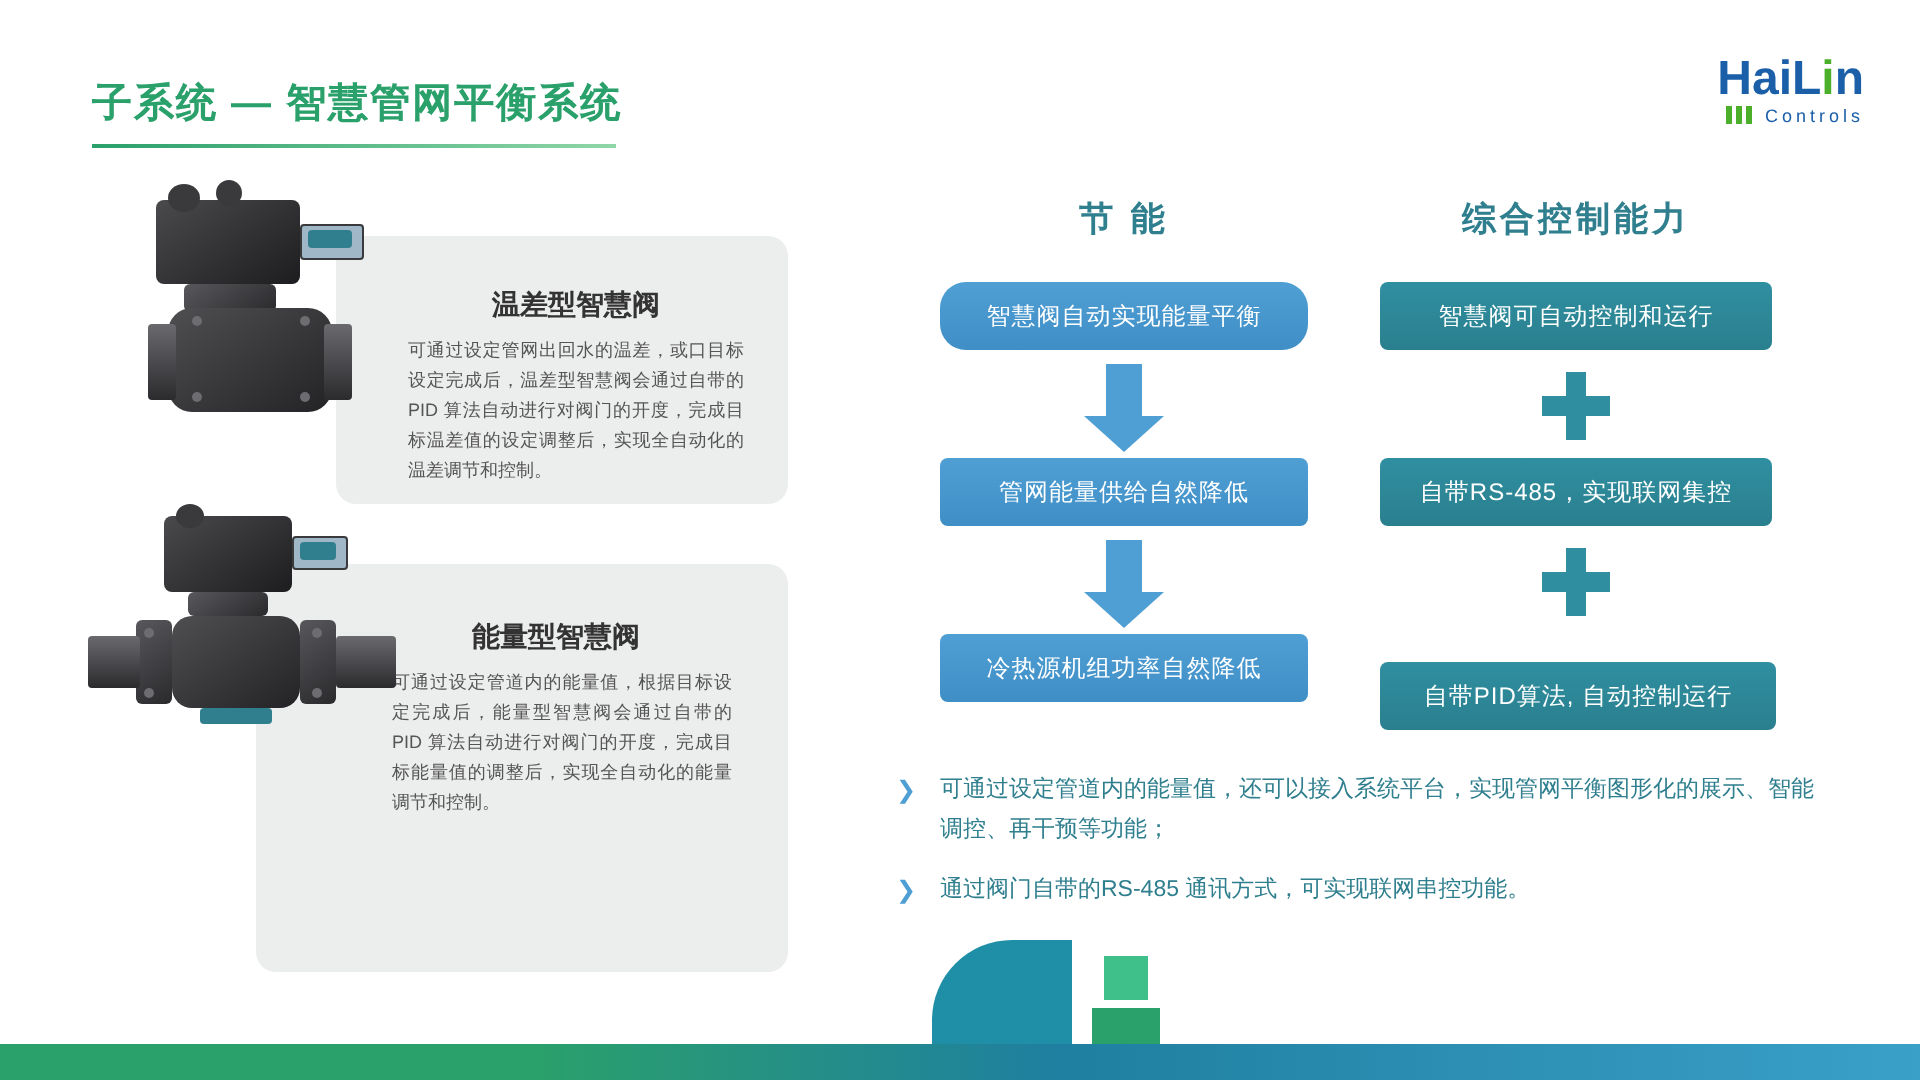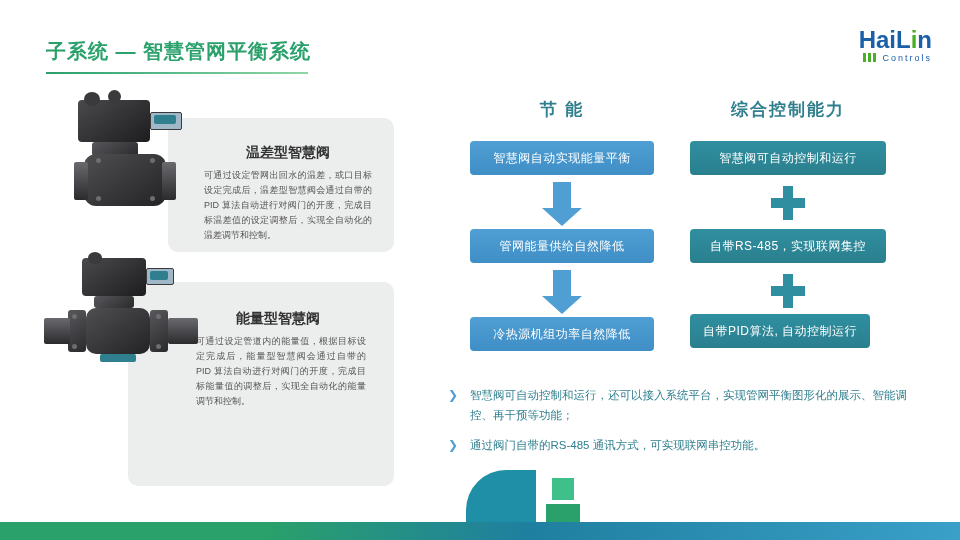--- a/index.html
+++ b/index.html
@@ -184,26 +184,26 @@
     justify-content: center;
     text-align: center;
     letter-spacing: 0.5px;
   }
   .flow-box.blue {
     background: linear-gradient(180deg,#4f9fd4,#3f8ec6);
   }
   .flow-box.teal {
     background: linear-gradient(180deg,#2f8fa0,#2a7f8e);
   }
-  #sv1 { left: 470px; top: 141px; width: 184px; height: 34px; }
+  #sv1 { left: 470px; top: 141px; width: 184px; height: 34px; border-radius: 13px; }
   #sv2 { left: 470px; top: 229px; width: 184px; height: 34px; }
   #sv3 { left: 470px; top: 317px; width: 184px; height: 34px; }
   #cc1 { left: 690px; top: 141px; width: 196px; height: 34px; }
   #cc2 { left: 690px; top: 229px; width: 196px; height: 34px; }
-  #cc3 { left: 690px; top: 314px; width: 180px; height: 34px; }
+  #cc3 { left: 690px; top: 331px; width: 198px; height: 34px; }
 
   
   .arrow-down {
     position: absolute;
     width: 40px;
     height: 46px;
   }
   #arw1 { left: 542px; top: 182px; }
   #arw2 { left: 542px; top: 270px; }
   .arrow-down .stem {
@@ -380,21 +380,21 @@
 <div class="flow-box teal" id="cc2">自带RS-485，实现联网集控</div>
 <div class="plus" id="plus2">
     <div class="h"></div>
     <div class="v"></div>
   </div>
 <div class="flow-box teal" id="cc3">自带PID算法, 自动控制运行</div>
 
 <div class="notes">
   <div class="note-row">
     <span class="note-bullet">❯</span>
-    <span>智慧阀可自动控制和运行，还可以接入系统平台，实现管网平衡图形化的展示、智能调控、再干预等功能；</span>
+    <span>可通过设定管道内的能量值，还可以接入系统平台，实现管网平衡图形化的展示、智能调控、再干预等功能；</span>
   </div>
   <div class="note-row">
     <span class="note-bullet">❯</span>
     <span>通过阀门自带的RS-485 通讯方式，可实现联网串控功能。</span>
   </div>
 </div>
 
 <div class="deco-shape" id="deco-teal"></div>
 <div class="deco-shape" id="deco-green-sq"></div>
 <div class="deco-shape" id="deco-green-rect"></div>

